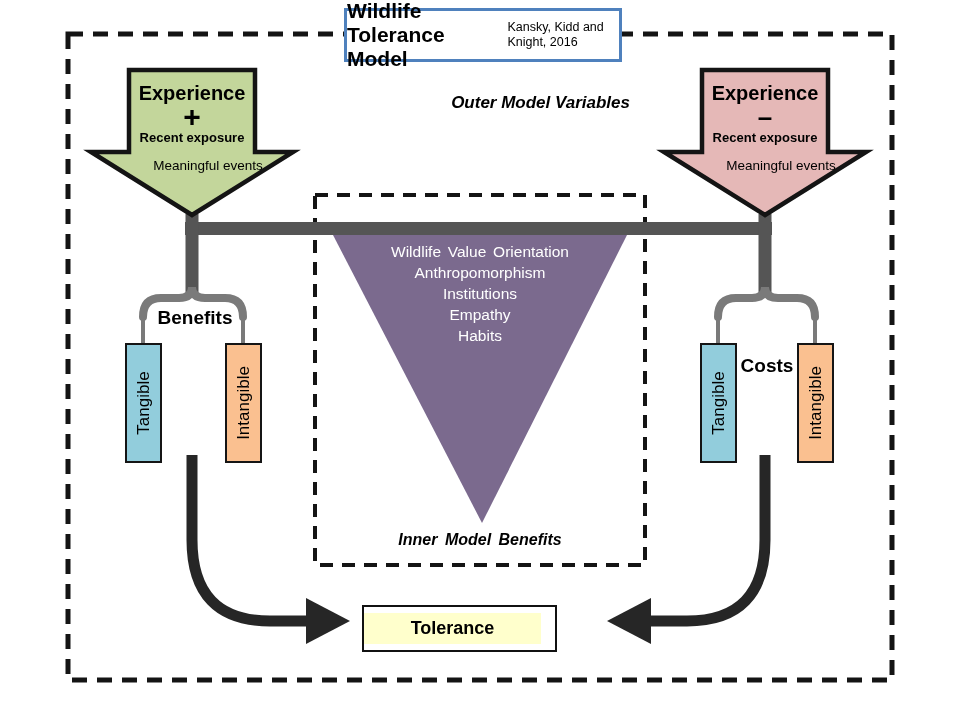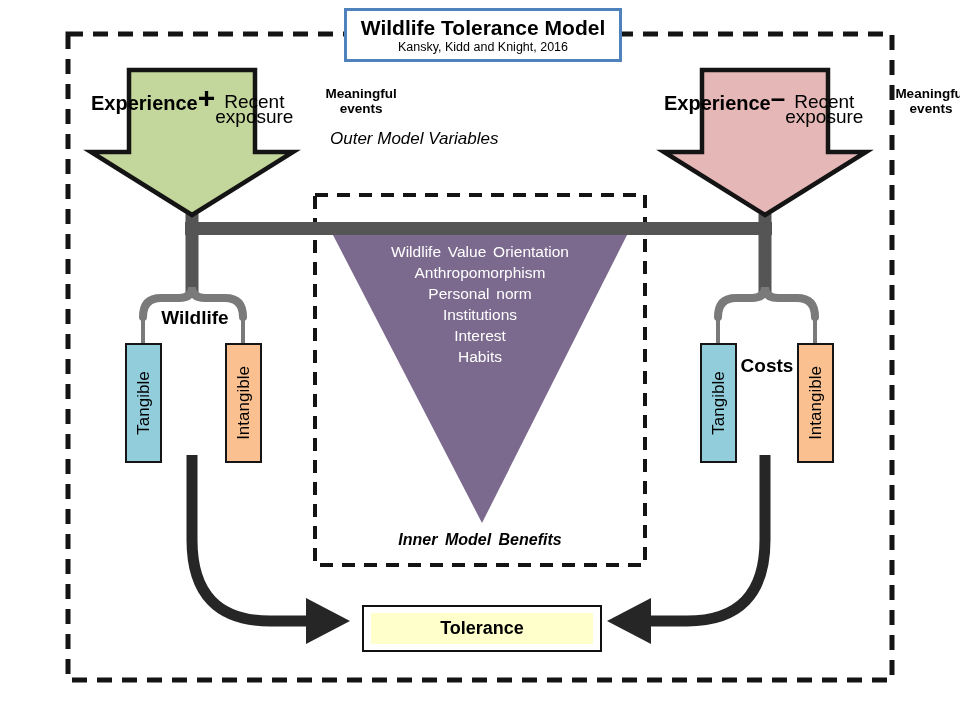--- a/index.html
+++ b/index.html
@@ -11,53 +11,53 @@
   body{
     width:960px;height:720px;position:relative;background:#ffffff;
     font-family:"Liberation Sans", sans-serif;overflow:hidden;color:#000;
   }
   #shapes{position:absolute;left:0;top:0;z-index:1;}
   .overlay{position:absolute;z-index:2;}
 
   .title-box{
     left:344px;top:8px;width:272px;height:48px;z-index:3;
     background:#ffffff;border:3px solid var(--titleBorder);
-    display:flex;flex-direction:column;align-items:center;justify-content:center;
+    display:flex;flex-direction:row;align-items:center;justify-content:center;
   }
   .title-box .t{font-size:21px;font-weight:bold;line-height:24px;}
   .title-box .s{font-size:12.5px;line-height:15px;}
 
-  .outer-label{left:330px;top:93px;width:300px;text-align:left;
-    font-size:17px;font-weight:normal;font-style:italic;margin-top:36px;}
+  .outer-label{left:330px;top:93px;width:300px;text-align:right;
+    font-size:17px;font-weight:bold;font-style:italic;}
   .inner-label{left:330px;top:531px;width:300px;text-align:center;
     font-size:16px;font-weight:bold;font-style:italic;word-spacing:3px;}
 
-  .arrow-text{width:202px;text-align:center;display:flex;flex-direction:row;align-items:center;}
+  .arrow-text{width:202px;text-align:center;display:flex;flex-direction:column;align-items:center;}
   .arrow-text .exp{font-size:20px;font-weight:bold;line-height:22px;margin-top:10px;}
   .arrow-text .sign-plus{font-size:30px;font-weight:bold;line-height:26px;}
   .arrow-text .sign-minus{font-size:26px;font-weight:bold;line-height:26px;}
-  .arrow-text .d1{font-size:19px;font-weight:normal;line-height:15px;margin-top:22px;}
-  .arrow-text .d2{font-size:13.5px;font-weight:bold;line-height:15px;margin-top:5px;padding-left:32px;}
+  .arrow-text .d1{font-size:13px;font-weight:bold;line-height:15px;margin-top:0;}
+  .arrow-text .d2{font-size:13.5px;font-weight:normal;line-height:15px;margin-top:13px;padding-left:32px;}
 
   .triangle-text{left:335px;top:241px;width:290px;text-align:center;color:#ffffff;}
   .triangle-text div{font-size:15.5px;line-height:21px;word-spacing:2.5px;}
 
   .group-label{width:110px;text-align:center;font-size:19px;font-weight:bold;}
 
   .vbox{
     width:37px;height:120px;box-sizing:border-box;border:2px solid #151515;
     display:flex;align-items:center;justify-content:center;
   }
   .vbox .vtext{transform:rotate(-90deg);white-space:nowrap;font-size:17px;}
   .fill-blue{background:var(--blue);}
   .fill-orange{background:var(--orange);}
 
   .tolerance-box{
-    left:362px;top:605px;width:240px;height:47px;box-sizing:border-box;
-    background:#ffffff;border:2.5px solid #111;display:flex;align-items:center;justify-content:center;
+    left:362px;top:605px;width:195px;height:47px;box-sizing:border-box;
+    background:#ffffff;border:2.5px solid #111;display:flex;align-items:center;
   }
   .tolerance-fill{
     width:calc(100% - 14px);height:calc(100% - 12px);background:var(--yellow);
     display:flex;align-items:center;justify-content:center;
   }
   .tolerance-fill .lab{font-size:18px;font-weight:bold;}
 </style>
 </head>
 <body>
 
@@ -106,27 +106,26 @@
 <div class="overlay arrow-text" style="left:664px;top:72px;">
   <div class="exp">Experience</div>
   <div class="sign-minus">–</div>
   <div class="d1">Recent exposure</div>
   <div class="d2">Meaningful events</div>
 </div>
 
 <div class="overlay triangle-text">
   <div>Wildlife Value Orientation</div>
   <div>Anthropomorphism</div>
-  <div>Personal norm</div>
   <div>Institutions</div>
-  <div>Interest</div>
+  <div>Empathy</div>
   <div>Habits</div>
 </div>
 
-<div class="overlay group-label" style="left:140px;top:307px;">Wildlife</div>
+<div class="overlay group-label" style="left:140px;top:307px;">Benefits</div>
 <div class="overlay group-label" style="left:712px;top:307px;margin-top:48px;">Costs</div>
 
 <div class="overlay vbox fill-blue" style="left:125px;top:343px;">
   <span class="vtext">Tangible</span>
 </div>
 <div class="overlay vbox fill-orange" style="left:225px;top:343px;">
   <span class="vtext">Intangible</span>
 </div>
 
 <div class="overlay vbox fill-blue" style="left:700px;top:343px;">

